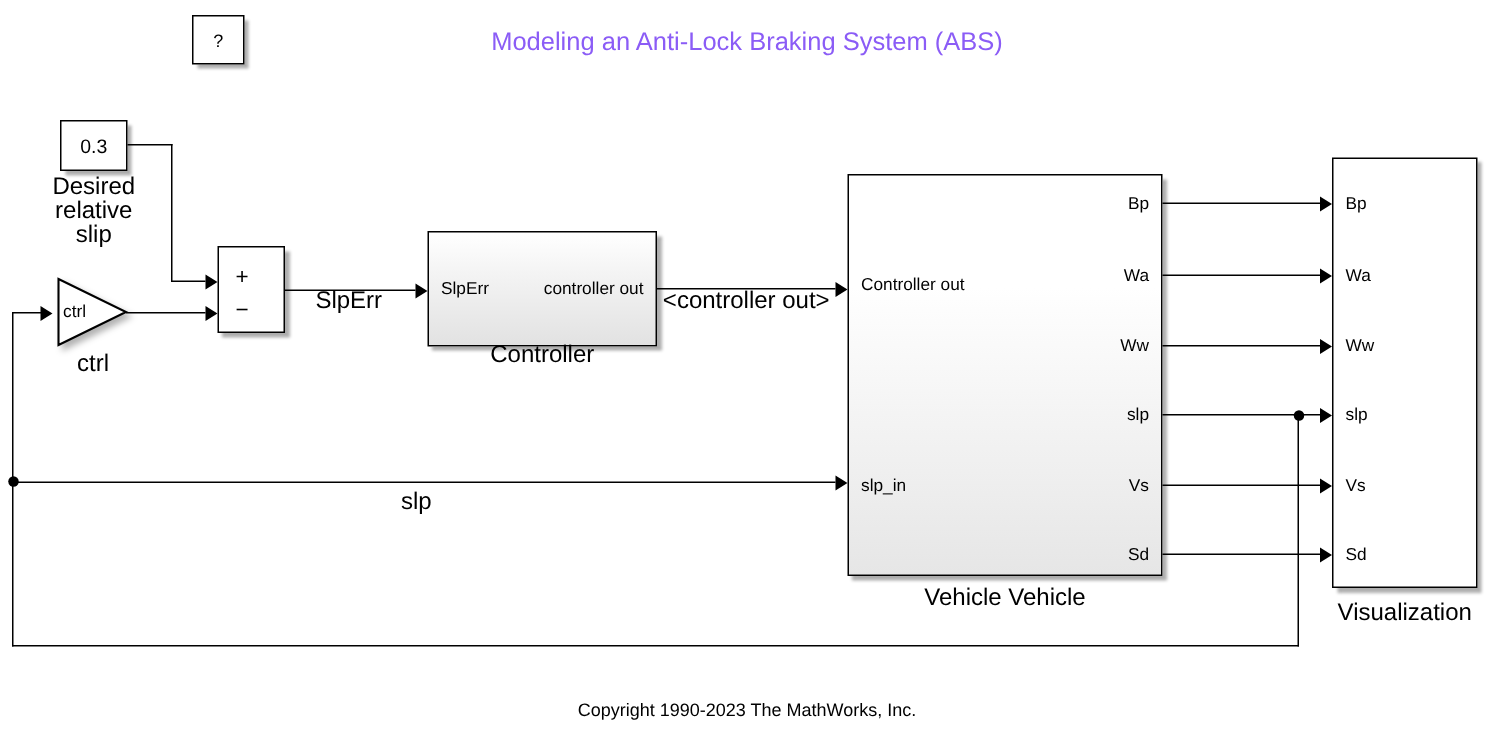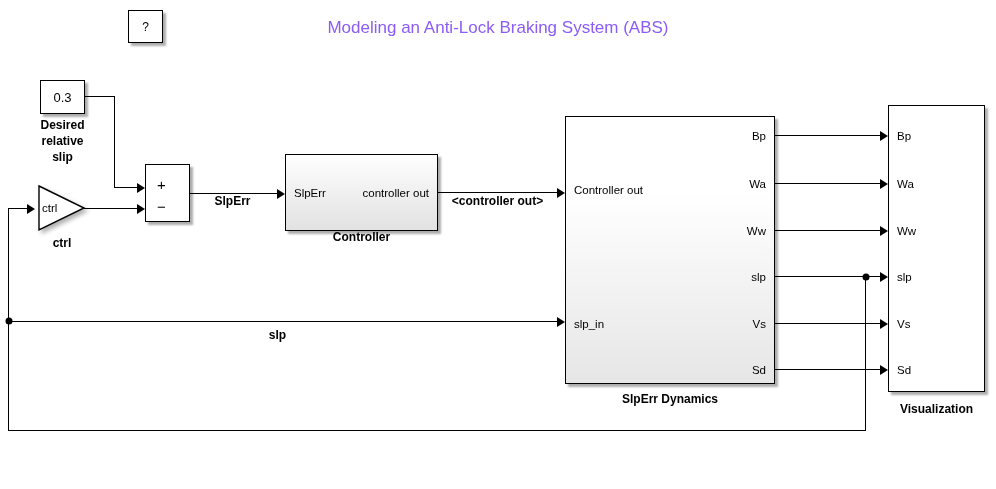--- a/index.html
+++ b/index.html
@@ -15,25 +15,24 @@
     position: relative;
     width: 996px;
     height: 489px;
     background: #ffffff;
     overflow: hidden;
   }
 
   
   .lbl {
     position: absolute;
-    font-size: 12px;
+    font-size: 16px;
     line-height: 14px;
     color: #000;
     white-space: pre;
-    font-weight: bold;
   }
   .lbl.center { text-align: center; }
 
   #title {
     position: absolute;
     left: 0; right: 0;
     top: 18px;
     text-align: center;
     font-size: 17px;
     color: #8b5cf6;
@@ -185,21 +184,21 @@
     <span class="port-lbl port-in" style="top:73px;">Controller out</span>
     <span class="port-lbl port-in" style="top:207px;">slp_in</span>
 
     <span class="port-lbl port-out" style="top:19px;">Bp</span>
     <span class="port-lbl port-out" style="top:67px;">Wa</span>
     <span class="port-lbl port-out" style="top:114px;">Ww</span>
     <span class="port-lbl port-out" style="top:160px;">slp</span>
     <span class="port-lbl port-out" style="top:207px;">Vs</span>
     <span class="port-lbl port-out" style="top:253px;">Sd</span>
   </div>
-  <div class="lbl center" style="left:565px; top:392px; width:210px;">SlpErr Dynamics</div>
+  <div class="lbl center" style="left:565px; top:392px; width:210px;">Vehicle Vehicle</div>
 
   <div class="block shadow" id="viz-block">
     <span class="port-lbl port-in" style="top:30px;">Bp</span>
     <span class="port-lbl port-in" style="top:78px;">Wa</span>
     <span class="port-lbl port-in" style="top:125px;">Ww</span>
     <span class="port-lbl port-in" style="top:171px;">slp</span>
     <span class="port-lbl port-in" style="top:218px;">Vs</span>
     <span class="port-lbl port-in" style="top:264px;">Sd</span>
   </div>
   <div class="lbl center" style="left:888px; top:402px; width:97px;">Visualization</div>
@@ -244,14 +243,15 @@
   <div class="wire h" style="left:775px; top:323px; width:105px;"></div>
   <div class="arrow" style="left:880px; top:324px;"></div>
 
   <div class="wire h" style="left:775px; top:369px; width:105px;"></div>
   <div class="arrow" style="left:880px; top:370px;"></div>
 
   <div class="junction" style="left:866px; top:276.5px;"></div>
   <div class="wire v" style="left:865px; top:276px; height:155px;"></div>
   <div class="wire h" style="left:8px;   top:430px; width:858px;"></div>
 
+  <div id="copyright">Copyright 1990-2023 The MathWorks, Inc.</div>
 
 </div>
 
 </body></html>

